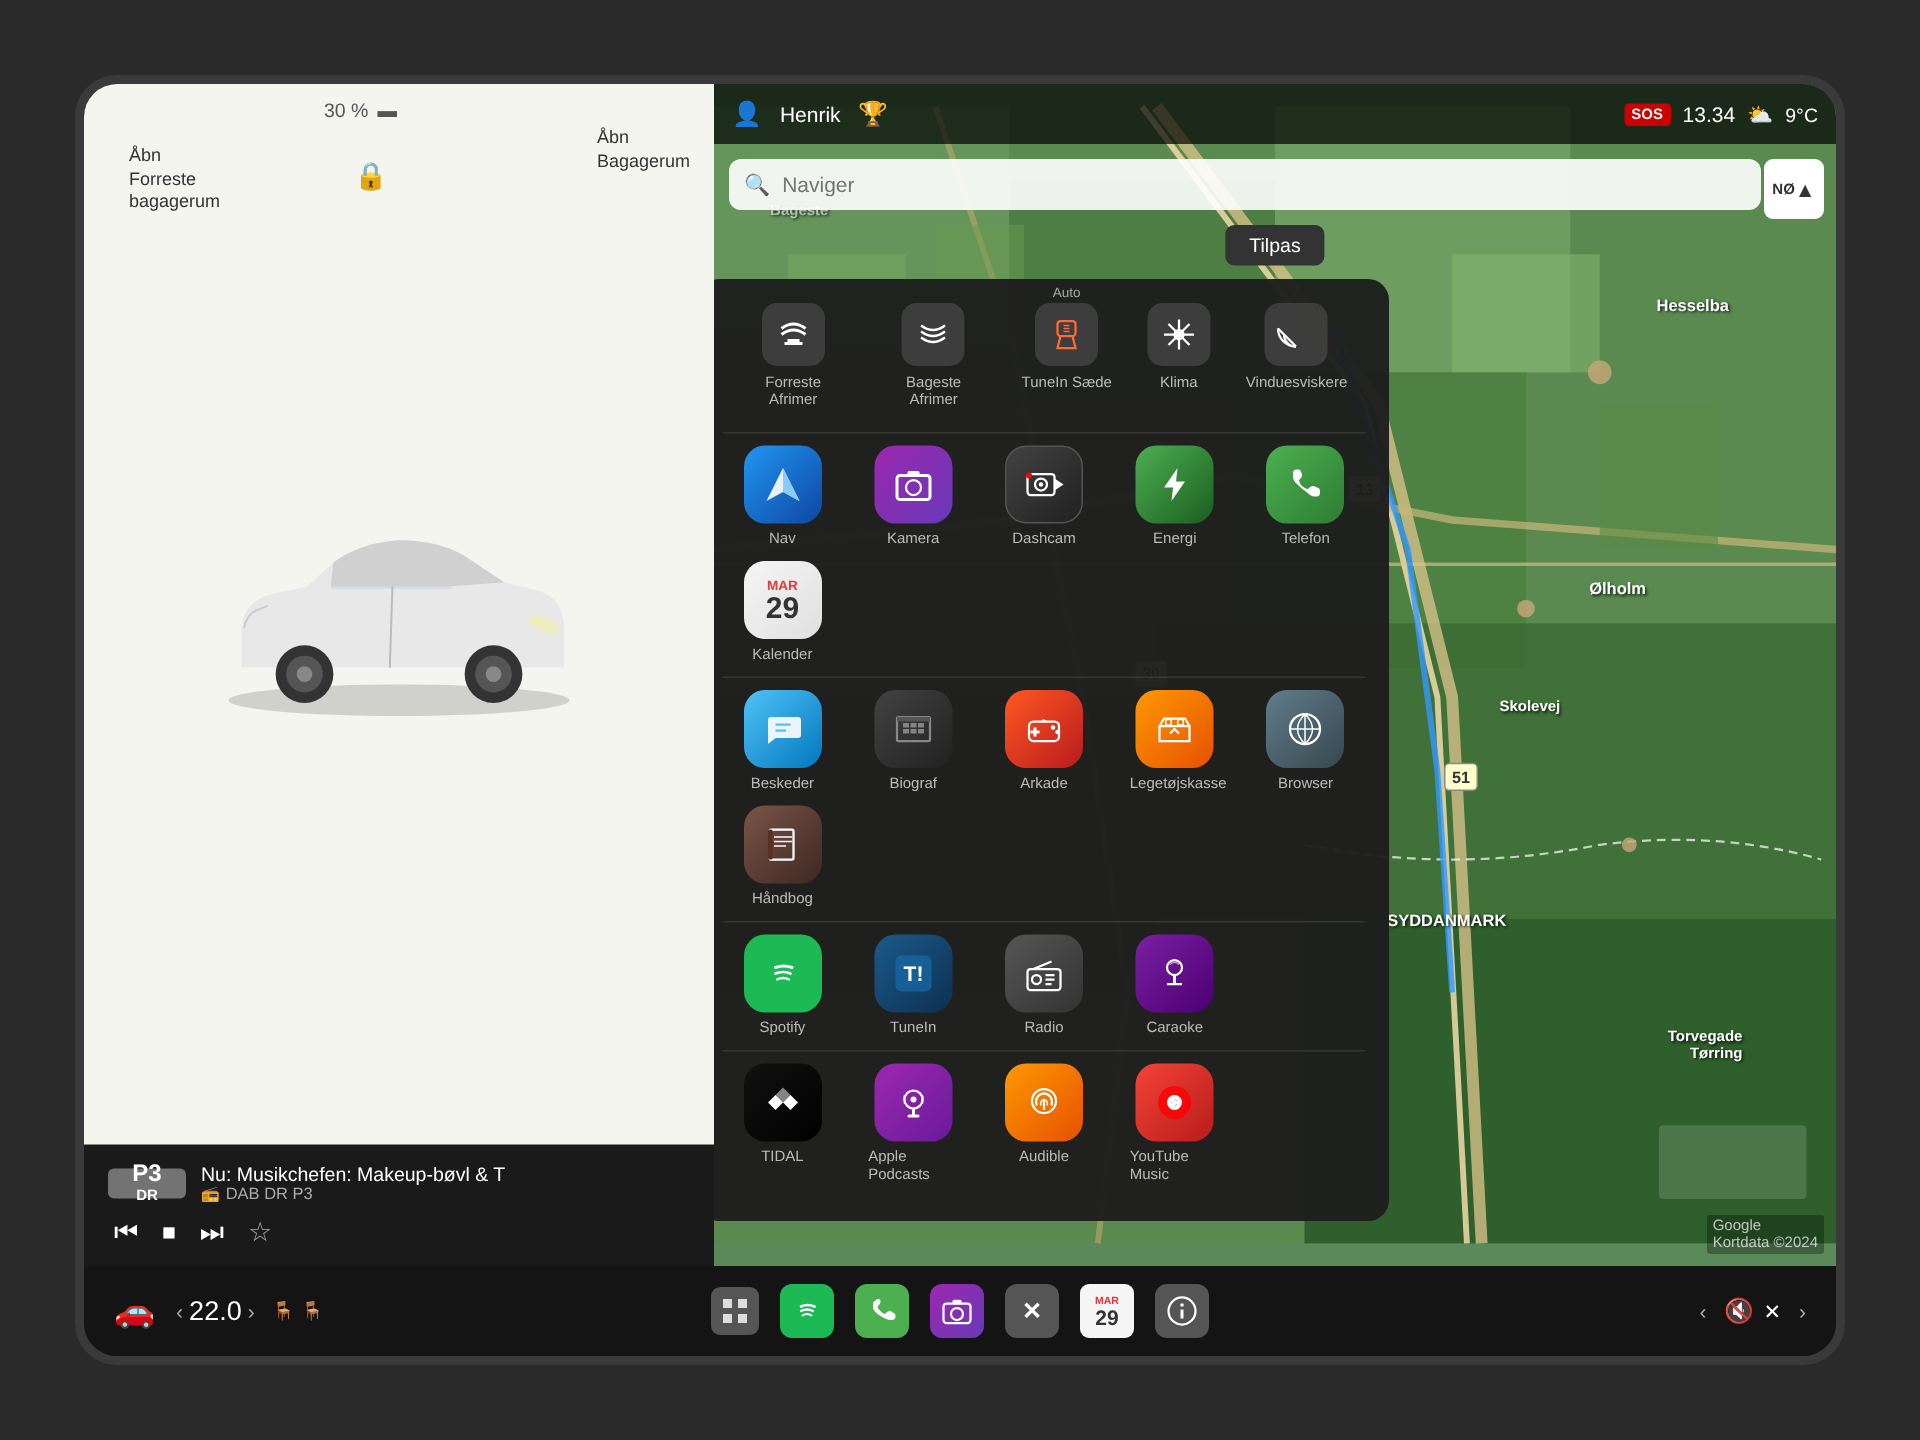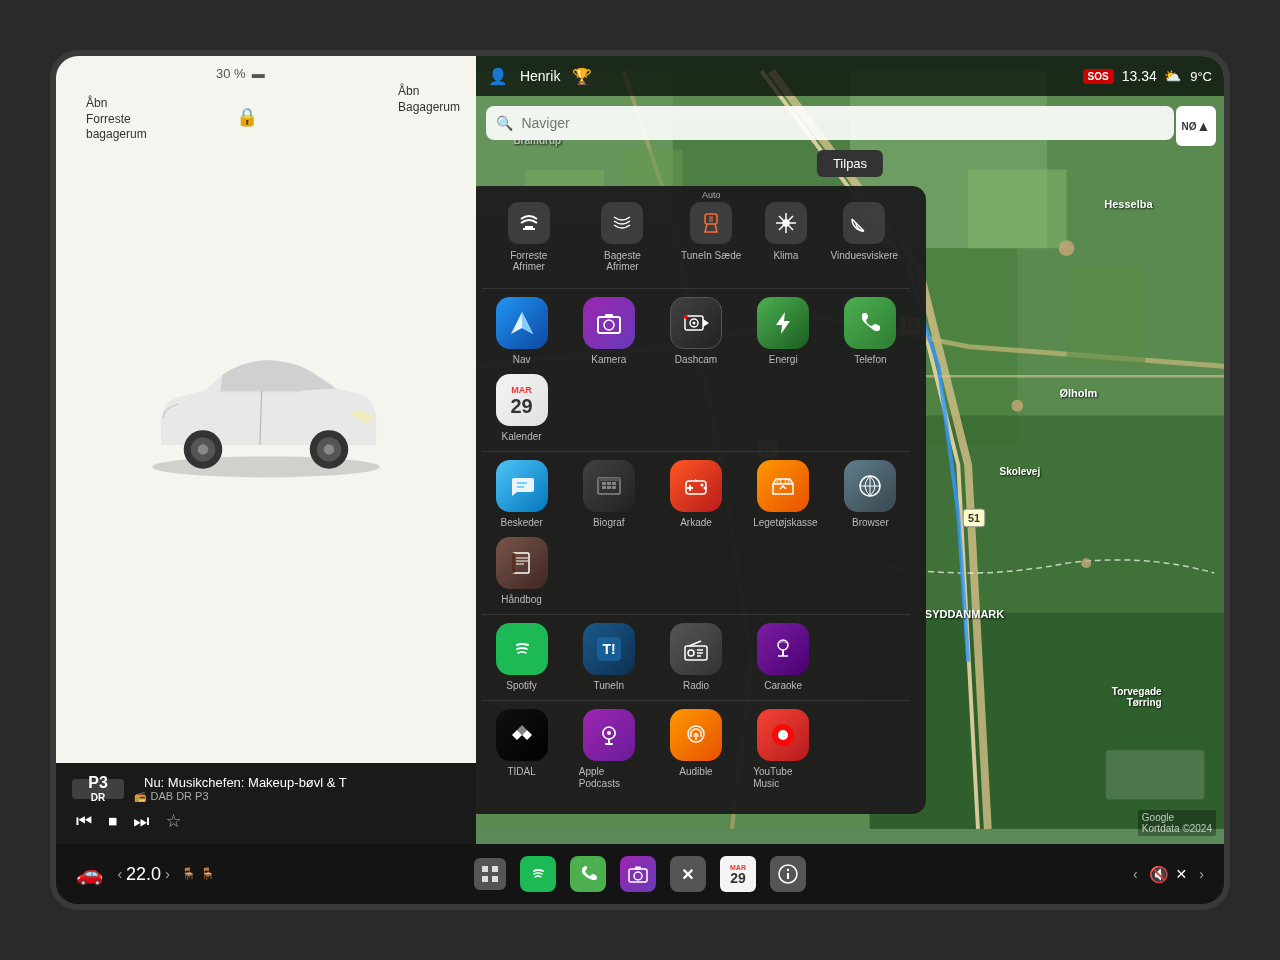--- a/index.html
+++ b/index.html
@@ -88,21 +88,21 @@
       gap: 8px;
     }
 
     .music-info {
       display: flex;
       align-items: center;
       gap: 10px;
     }
 
     .station-badge {
-      background: #404040;
+      background: #737373;
       color: white;
       font-weight: bold;
       font-size: 14px;
       width: 52px;
       height: 20px;
       border-radius: 4px;
       display: flex;
       flex-direction: column;
       align-items: center;
       justify-content: center;
@@ -117,21 +117,20 @@
       flex: 1;
       overflow: hidden;
     }
 
     .music-title {
       color: white;
       font-size: 13px;
       white-space: nowrap;
       overflow: hidden;
       text-overflow: ellipsis;
-      margin-left: 10px;
     }
 
     .music-subtitle {
       color: #aaa;
       font-size: 11px;
       display: flex;
       align-items: center;
       gap: 4px;
     }
 
@@ -628,21 +627,21 @@
           <circle cx="550" cy="340" r="6" fill="#c8a878" opacity="0.8"></circle>
           <circle cx="620" cy="500" r="5" fill="#c8a878" opacity="0.8"></circle>
 
           <rect x="640" y="690" width="100" height="50" fill="rgba(255,255,255,0.15)" rx="3"></rect>
         </svg>
 
         
         <div class="map-city" style="top:18%;left:84%">Hesselba</div>
         <div class="map-city" style="top:42%;left:78%">Ølholm</div>
         <div class="map-city" style="top:70%;left:60%">SYDDANMARK</div>
-        <div class="map-city" style="top:10%;left:5%;font-size:10px;color:rgba(255,255,255,0.6)">Bramdrup</div>
+        <div class="map-city" style="top:10%;left:5%;font-size:10px;color:rgba(255,255,255,0.6)">Bageste</div>
         <div class="map-city" style="top:52%;left:70%;font-size:10px">Skolevej</div>
         <div class="map-city" style="top:80%;left:85%;font-size:10px;text-align:right">Torvegade<br>Tørring</div>
 
         <div class="google-watermark">Google<br>Kortdata ©2024</div>
       </div>
 
       <div class="tesla-top-bar">
         <span>👤</span>
         <span class="user-name">Henrik</span>
         <span style="color:#ffaa00;font-size:16px">🏆</span>

